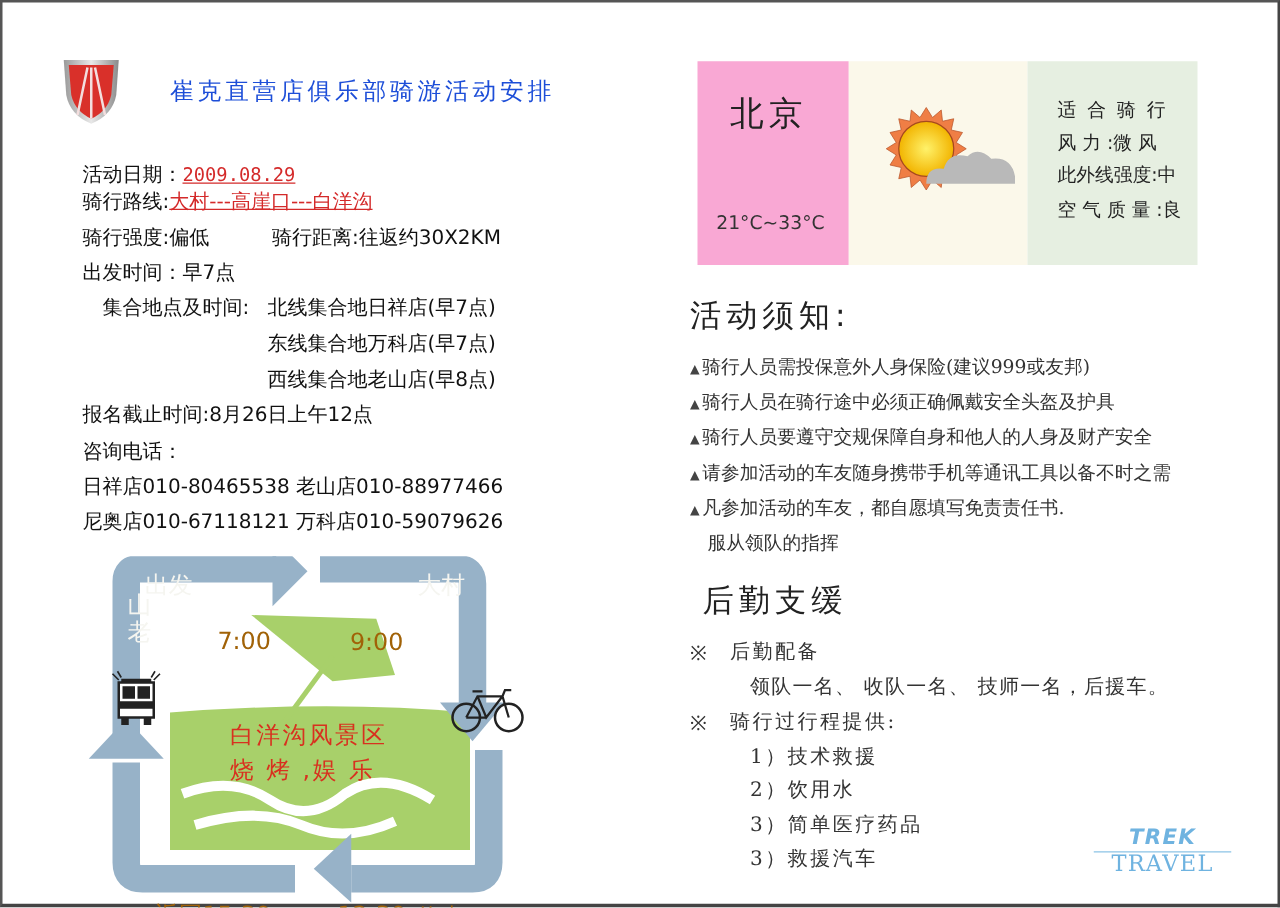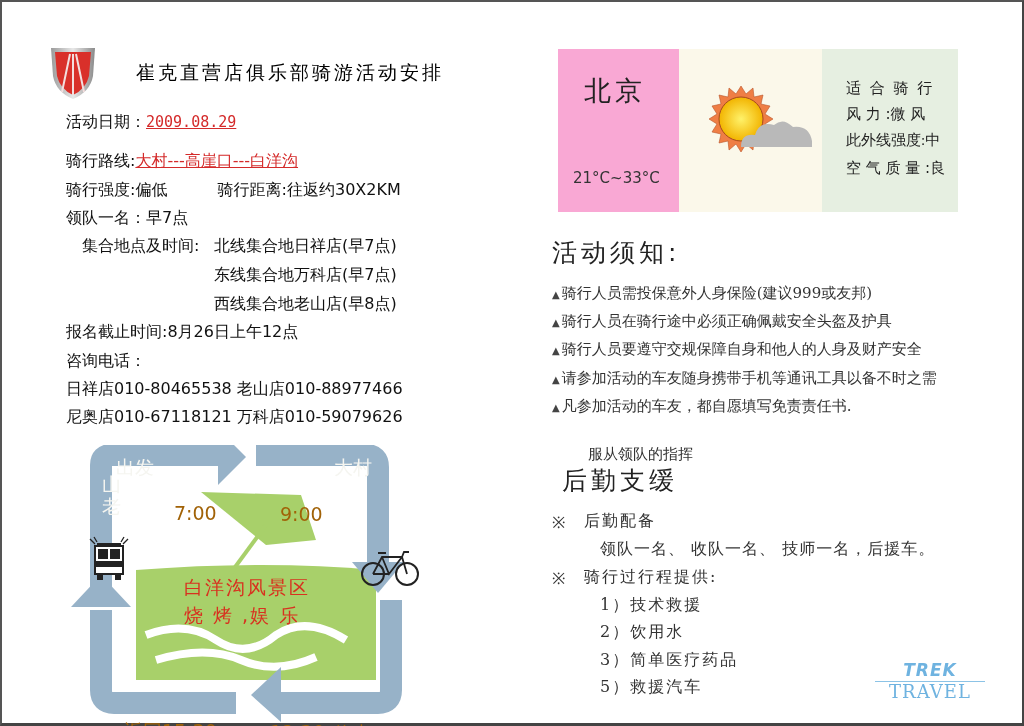--- a/index.html
+++ b/index.html
@@ -3,21 +3,21 @@
 <meta charset="utf-8">
 <style>
   * { box-sizing: border-box; margin: 0; padding: 0; }
   html, body { width: 1024px; height: 726px; background: #fff; overflow: hidden; }
   body { font-family: "DejaVu Sans", sans-serif; color: #222; position: relative; }
   .frame { position: absolute; left: 0; top: 0; width: 1024px; height: 726px; border-top: 2px solid #555; border-left: 2px solid #555; border-right: 2px solid #444; border-bottom: 3px solid #444; }
   .abs { position: absolute; }
 
   
   .logo { left: 50px; top: 46px; width: 46px; height: 54px; }
-  .title { left: 136px; top: 60px; font-family: "DejaVu Serif", serif; font-size: 19px; letter-spacing: 3px; color: #000000; }
+  .title { left: 136px; top: 60px; font-family: "DejaVu Serif", serif; font-size: 19px; letter-spacing: 3px; color: #1d4ed8; }
   .info { left: 66px; font-size: 16px; color: #111; white-space: nowrap; }
   .red { color: #d42a2a; text-decoration: underline; text-decoration-color: #d42a2a; }
   .mono { font-family: "DejaVu Sans Mono", monospace; font-size: 15px; }
 
   
   .diagram { left: 66px; top: 445px; width: 380px; height: 280px; }
   .dlabel { position: absolute; font-size: 19px; white-space: nowrap; }
   .pink { color: #a16207; margin-top: 48px; }
   .white { color: #f5f5f0; }
   .scenic { color: #d8311f; font-size: 19px; letter-spacing: 2px; }
@@ -54,32 +54,32 @@
         <stop offset="0.5" stop-color="#e8e8e8"></stop>
         <stop offset="1" stop-color="#8a8a8a"></stop>
     </linearGradient>
   </defs>
   <path d="M1 2 L45 2 L43 30 Q40 46 23 53 Q6 46 3 30 Z" fill="url(#sg)"></path>
   <path d="M5 6 L41 6 L39 30 Q36 43 23 49 Q10 43 7 30 Z" fill="#d9302a"></path>
   <path d="M20 8 L12 46 M23 8 L23 49 M26 8 L34 46" stroke="#f3dede" stroke-width="2" fill="none"></path>
 </svg>
 <div class="abs title">崔克直营店俱乐部骑游活动安排</div>
 
-<div class="abs info" style="top:112px;">
+<div class="abs info" style="top:130px;">
   <span>活动日期：</span><span class="red mono">2009.08.29</span>
 </div>
 <div class="abs info" style="top:151px;">
   <span>骑行路线:</span><span class="red">大村---高崖口---白洋沟</span>
 </div>
 <div class="abs info" style="top:180px;">
   <span>骑行强度:偏低</span>
   <span style="display:inline-block;width:40px;"></span>
   <span>骑行距离:往返约30X2KM</span>
 </div>
-<div class="abs info" style="top:208px;">领队一名：早7点</div>
+<div class="abs info" style="top:208px;">出发时间：早7点</div>
 <div class="abs info" style="top:236px;margin-left:16px;">集合地点及时间:</div>
 <div class="abs info" style="left:214px;top:236px;">北线集合地日祥店(早7点)</div>
 <div class="abs info" style="left:214px;top:265px;">东线集合地万科店(早7点)</div>
 <div class="abs info" style="left:214px;top:294px;">西线集合地老山店(早8点)</div>
 <div class="abs info" style="top:322px;">报名截止时间:8月26日上午12点</div>
 <div class="abs info" style="top:351px;">咨询电话：</div>
 <div class="abs info" style="top:379px;">日祥店010-80465538 老山店010-88977466</div>
 <div class="abs info" style="top:407px;">尼奥店010-67118121 万科店010-59079626</div>
 
 <div class="abs diagram">
@@ -150,40 +150,40 @@
     <g transform="translate(62,70)">
       <polygon fill="#ef7e45" stroke="#b8552b" stroke-width="0.6" points="0,-33 5,-25 12,-31 13,-22 22,-24 20,-15 29,-13 24,-5 32,0 24,5 29,13 20,15 22,24 13,22 12,31 5,25 0,33 -5,25 -12,31 -13,22 -22,24 -20,15 -29,13 -24,5 -32,0 -24,-5 -29,-13 -20,-15 -22,-24 -13,-22 -12,-31 -5,-25"></polygon>
       <circle r="22" fill="url(#sun)" stroke="#a6491f" stroke-width="1"></circle>
     </g>
     <path d="M62 98 Q62 84 76 86 Q80 72 95 76 Q104 68 114 78 Q130 76 133 92 L133 98 Z" fill="#b9b9b9"></path>
   </svg>
 </div>
 <div class="abs wx3">
   <div class="wxline" style="top:30px;letter-spacing:2px;">适 合 骑 行</div>
   <div class="wxline" style="top:56px;">风 力 :微 风</div>
-  <div class="wxline" style="top:82px;font-family:Liberation Serif, serif;">此外线强度:中</div>
+  <div class="wxline" style="top:82px;">此外线强度:中</div>
   <div class="wxline" style="top:110px;">空 气 质 量 :良</div>
 </div>
 
 <div class="abs h2" style="left:552px;top:236px;">活动须知:</div>
 <div class="abs notice" style="top:284px;"><span class="tri">▲</span><span>骑行人员需投保意外人身保险(建议999或友邦)</span></div>
 <div class="abs notice" style="top:312px;"><span class="tri">▲</span><span>骑行人员在骑行途中必须正确佩戴安全头盔及护具</span></div>
 <div class="abs notice" style="top:340px;"><span class="tri">▲</span><span>骑行人员要遵守交规保障自身和他人的人身及财产安全</span></div>
 <div class="abs notice" style="top:369px;"><span class="tri">▲</span><span>请参加活动的车友随身携带手机等通讯工具以备不时之需</span></div>
 <div class="abs notice" style="top:397px;"><span class="tri">▲</span><span>凡参加活动的车友，都自愿填写免责责任书.</span></div>
-<div class="abs notice" style="left:588px;top:425px;margin-top:20px;">服从领队的指挥</div>
+<div class="abs notice" style="left:566px;top:425px;">服从领队的指挥</div>
 
 <div class="abs h2" style="left:562px;top:464px;">后勤支缓</div>
 <div class="abs logi" style="left:552px;top:511px;">※</div>
 <div class="abs logi" style="left:584px;top:511px;">后勤配备</div>
 <div class="abs logi" style="left:600px;top:539px;letter-spacing:1px;">领队一名、 收队一名、 技师一名，后援车。</div>
 <div class="abs logi" style="left:552px;top:567px;">※</div>
 <div class="abs logi" style="left:584px;top:567px;">骑行过行程提供:</div>
 <div class="abs logi" style="left:600px;top:595px;">1）技术救援</div>
 <div class="abs logi" style="left:600px;top:622px;">2）饮用水</div>
 <div class="abs logi" style="left:600px;top:650px;text-align:center;">3）简单医疗药品</div>
-<div class="abs logi" style="left:600px;top:677px;">5）救援汽车</div>
+<div class="abs logi" style="left:600px;top:677px;">3）救援汽车</div>
 
 <div class="abs trek">
   <div class="trek1">TREK</div>
   <div class="trek-line"></div>
   <div class="trek2">TRAVEL</div>
 </div>
 
 </body></html>

